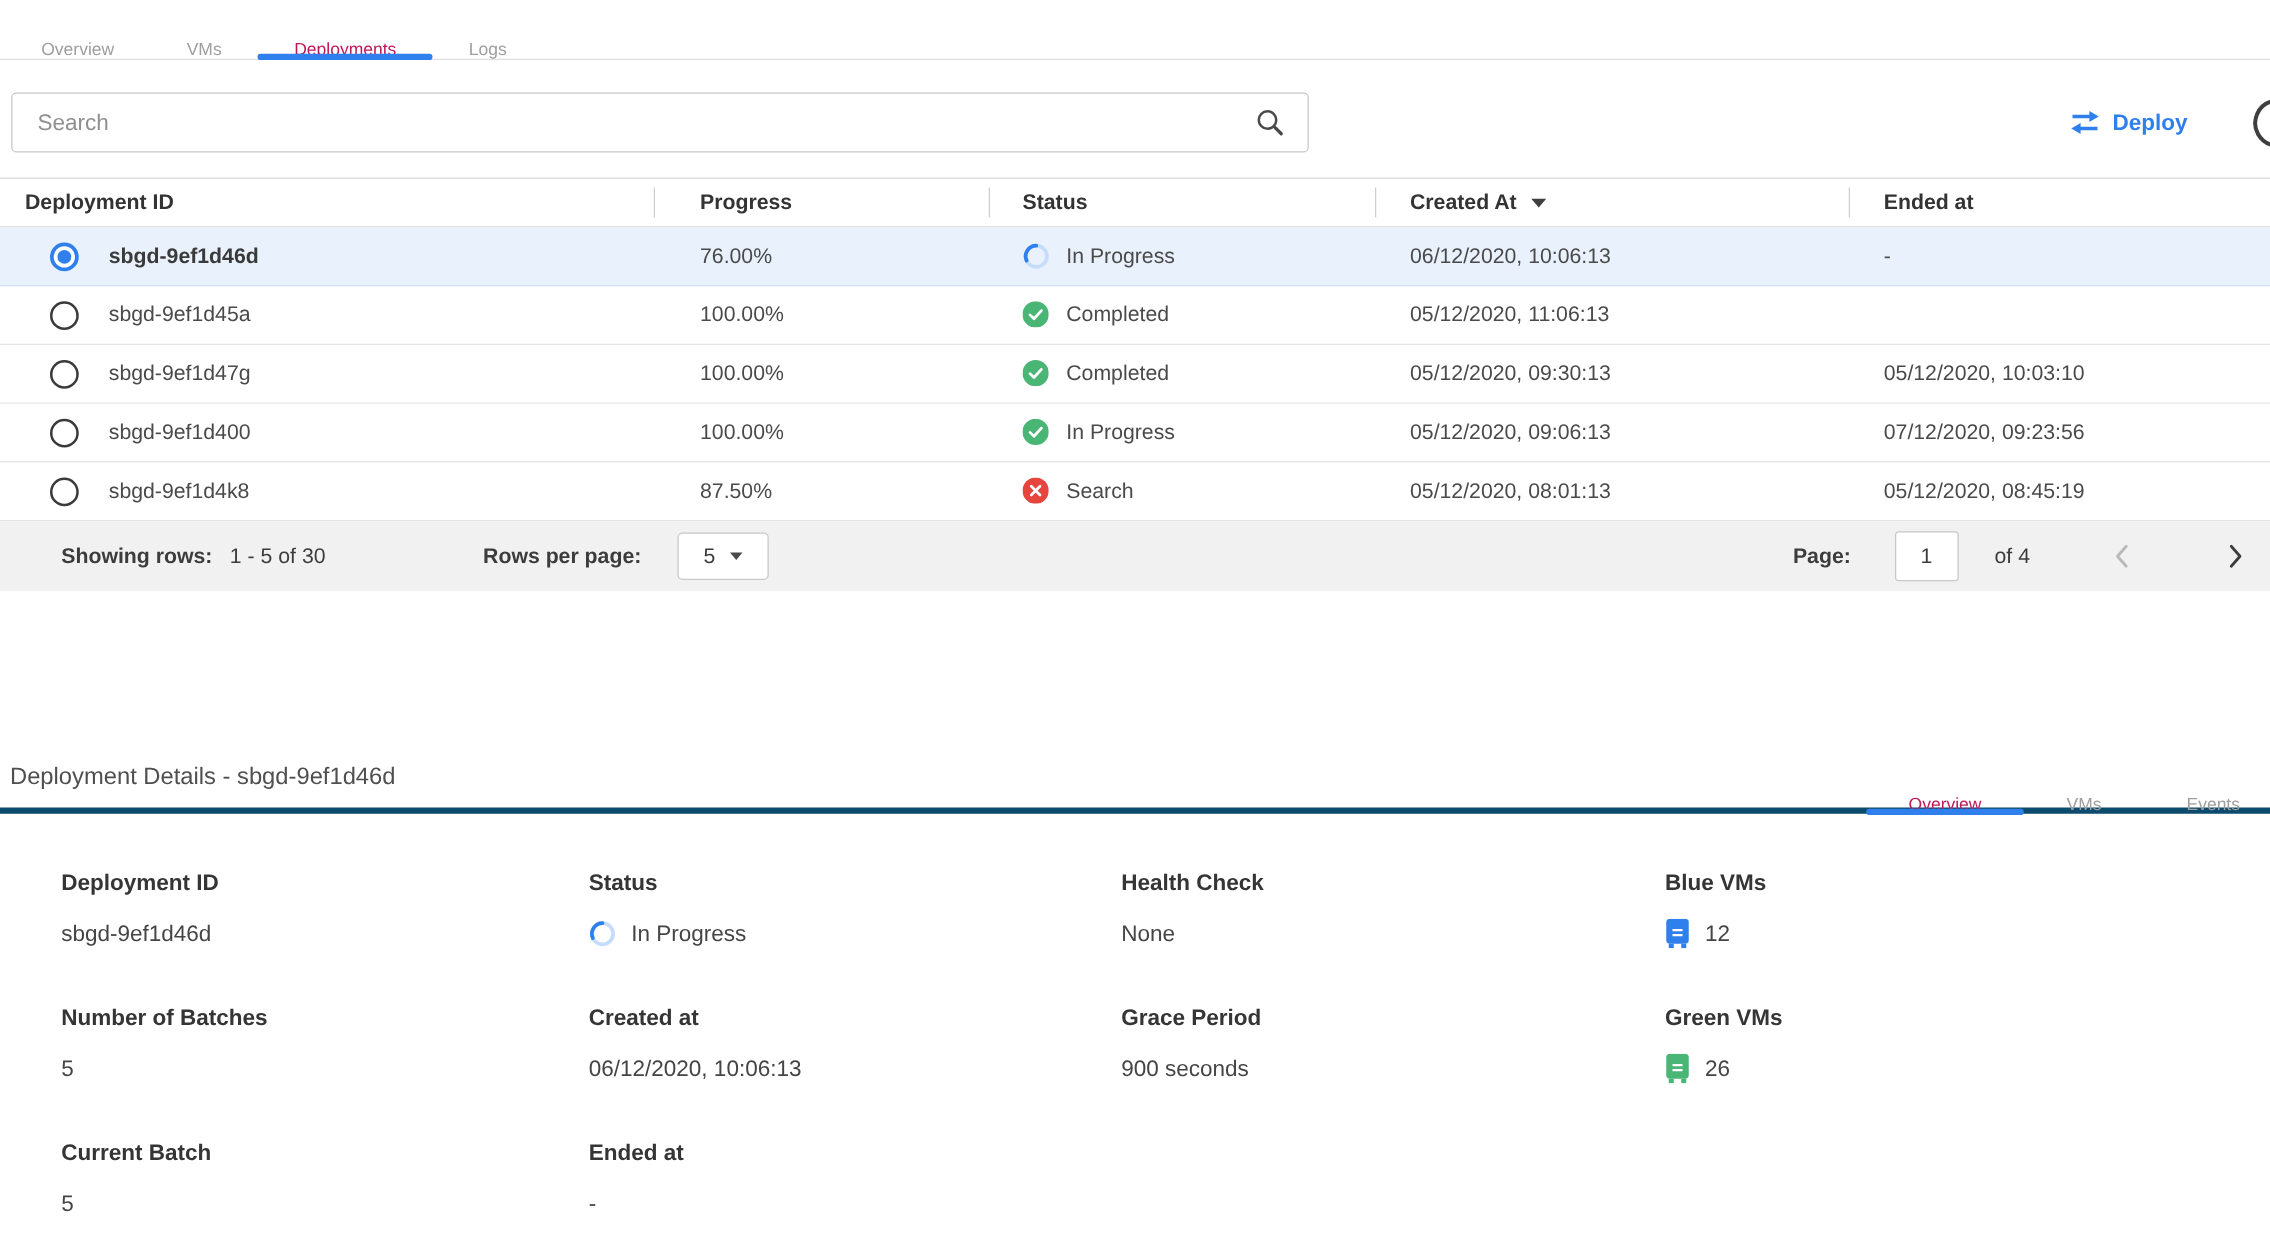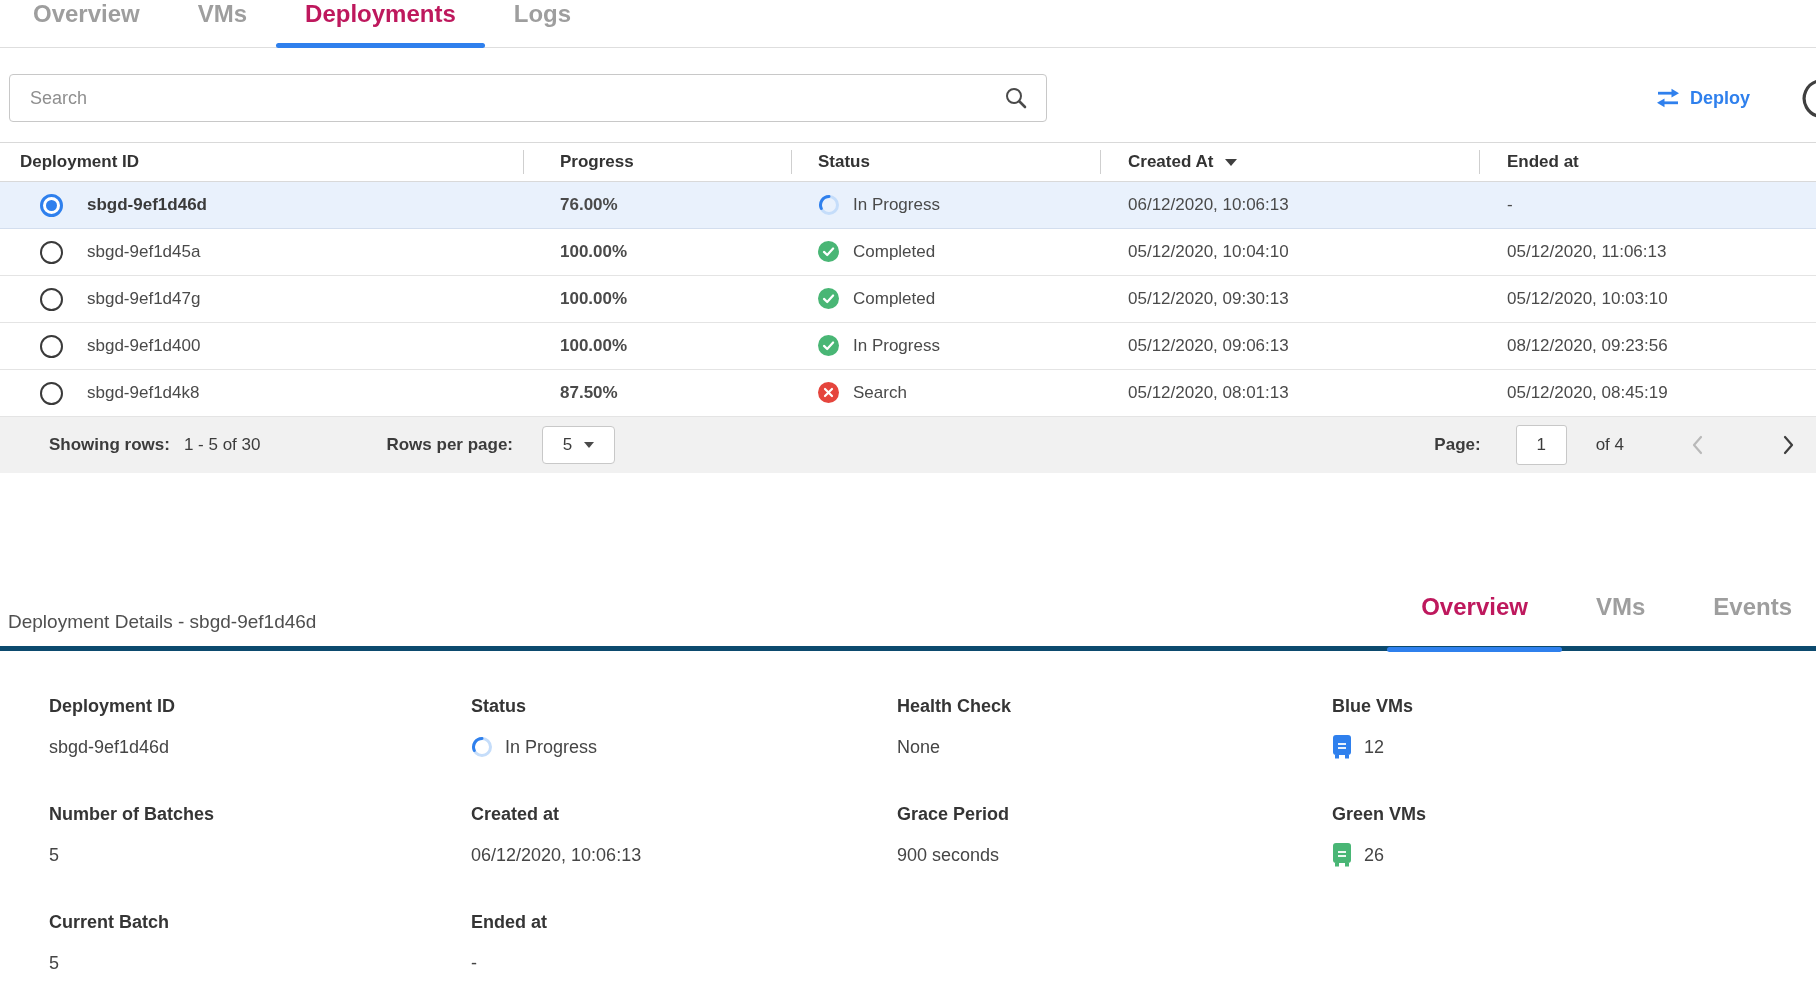--- a/index.html
+++ b/index.html
@@ -16,24 +16,24 @@
   .top-tabs {
     display: flex;
     align-items: stretch;
     height: 48px;
     padding-left: 4px;
     border-bottom: 1px solid #dedede;
   }
   .tab {
     position: relative;
     display: inline-flex;
-    align-items: flex-start;
+    align-items: flex-end;
     padding: 0 29px;
-    font-size: 24px;
-    font-weight: bold;
+    font-size: 14px;
+    font-weight: normal;
     color: #9e9e9e;
     cursor: pointer;
     white-space: nowrap;
   }
   .tab.active { color: #be185d; }
   .tab.active::after {
     content: "";
     position: absolute;
     left: 0; right: 0; bottom: -1px;
     height: 5px;
@@ -106,21 +106,21 @@
     margin-left: 12px;
     border-left: 6px solid transparent;
     border-right: 6px solid transparent;
     border-top: 7px solid #3f3f3f;
   }
 
   .t-row { height: 47px; border-bottom: 1px solid #e4e4e4; font-size: 17px; color: #4a4a4a; cursor: pointer; }
   .t-row.selected { background: #e9f1fc; border-bottom-color: #d3deee; }
   .t-row.selected .id-text { font-weight: bold; color: #3a3a3a; }
   .cell-id { display: flex; align-items: center; gap: 24px; padding-left: 40px; }
-  .cell-progress { padding-left: 37px; font-weight: bold; }
+  .cell-progress { padding-left: 37px; }
   .cell-status { display: flex; align-items: center; gap: 13px; padding-left: 27px; }
   .cell-created { padding-left: 28px; }
   .cell-ended { padding-left: 28px; }
 
   .radio {
     width: 23px; height: 23px;
     border-radius: 50%;
     border: 2.5px solid #3a3a3a;
     background: #fff;
     flex: 0 0 auto;
@@ -315,21 +315,20 @@
       <div class="cell cell-progress">100.00%</div>
       <div class="cell cell-status">
         <span class="status-icon">
             <svg width="21" height="21" viewBox="0 0 21 21">
               <circle cx="10.5" cy="10.5" r="10.5" fill="#49b675"></circle>
               <path d="M6 10.9 L9.2 14 L15.1 7.5" stroke="#ffffff" stroke-width="2.2" fill="none" stroke-linecap="round" stroke-linejoin="round"></path>
             </svg>
           </span>
         <span class="status-text">Completed</span>
       </div>
-      <div class="cell cell-created">05/12/2020, 10:04:10</div>
       <div class="cell cell-ended">05/12/2020, 11:06:13</div>
     </div>
 
     <div class="t-row">
       <div class="cell cell-id">
         <span class="radio"></span>
         <span class="id-text">sbgd-9ef1d47g</span>
       </div>
       <div class="cell cell-progress">100.00%</div>
       <div class="cell cell-status">
@@ -354,21 +353,21 @@
       <div class="cell cell-status">
         <span class="status-icon">
             <svg width="21" height="21" viewBox="0 0 21 21">
               <circle cx="10.5" cy="10.5" r="10.5" fill="#49b675"></circle>
               <path d="M6 10.9 L9.2 14 L15.1 7.5" stroke="#ffffff" stroke-width="2.2" fill="none" stroke-linecap="round" stroke-linejoin="round"></path>
             </svg>
           </span>
         <span class="status-text">In Progress</span>
       </div>
       <div class="cell cell-created">05/12/2020, 09:06:13</div>
-      <div class="cell cell-ended">08/12/2020, 09:23:56</div>
+      <div class="cell cell-ended">07/12/2020, 09:23:56</div>
     </div>
 
     <div class="t-row">
       <div class="cell cell-id">
         <span class="radio"></span>
         <span class="id-text">sbgd-9ef1d4k8</span>
       </div>
       <div class="cell cell-progress">87.50%</div>
       <div class="cell cell-status">
         <span class="status-icon">

